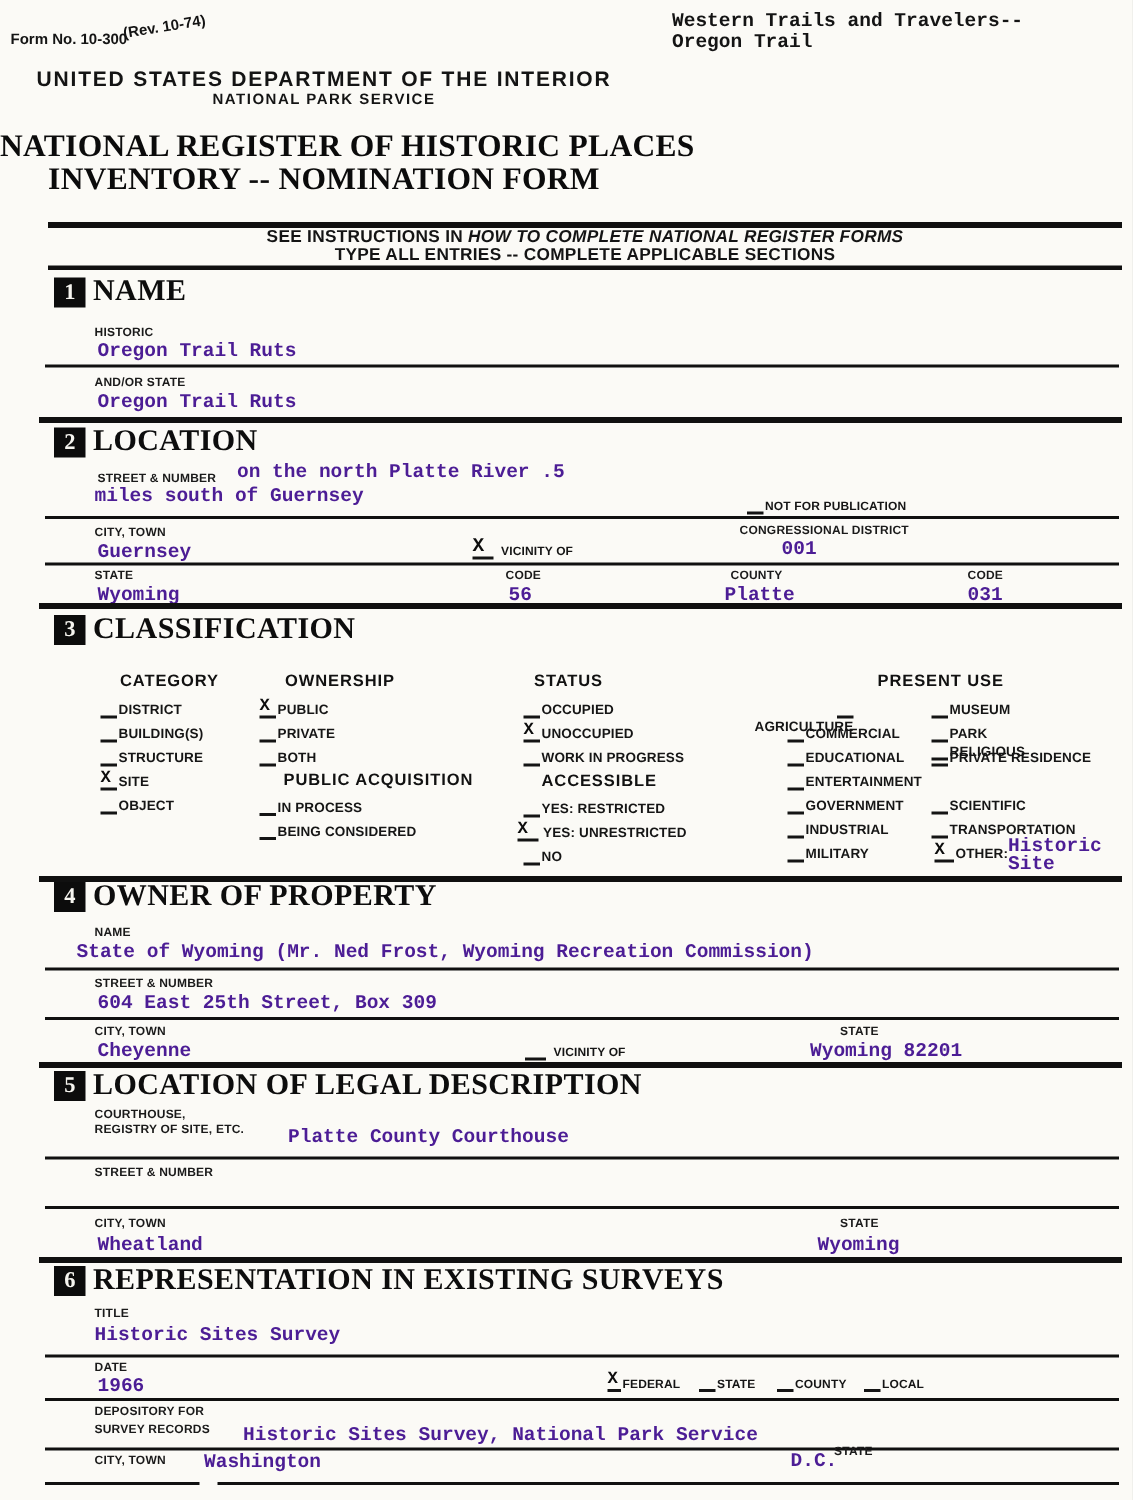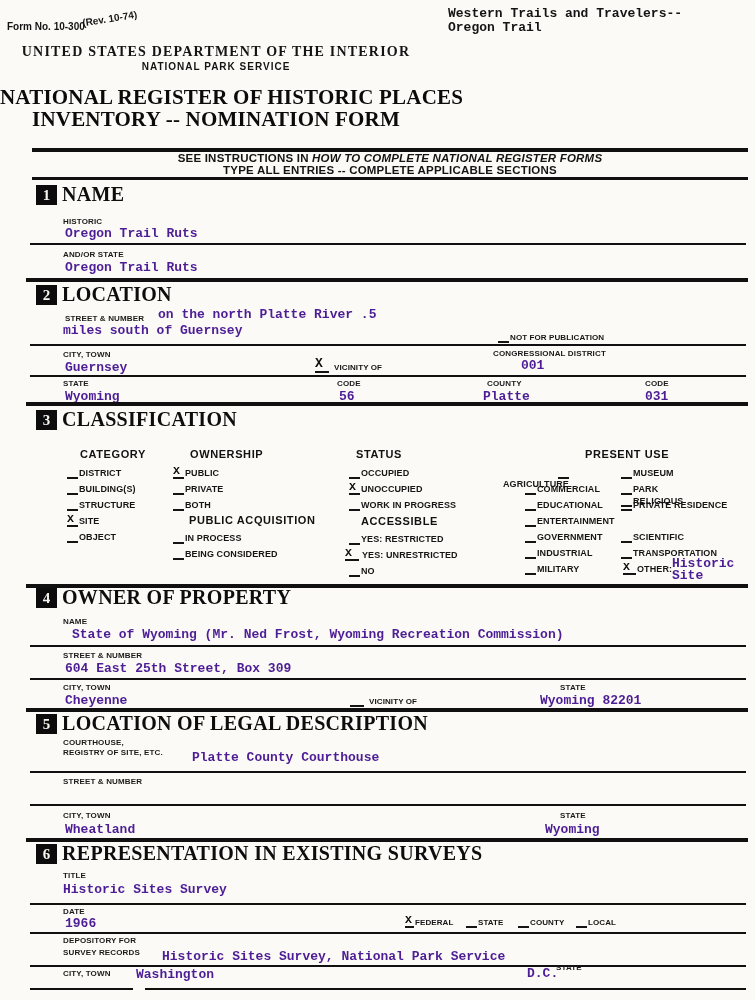--- a/index.html
+++ b/index.html
@@ -13,21 +13,21 @@
   .sect{position:absolute;font-family:"Liberation Serif",serif;font-size:20px;font-weight:700;letter-spacing:.3px;white-space:nowrap;color:#0d0d0d;}
   .colhdr{position:absolute;font-size:11px;font-weight:700;letter-spacing:.6px;white-space:nowrap;color:#111;}
   .cb{position:absolute;display:flex;align-items:flex-end;white-space:nowrap;}
   .cb .ln{position:relative;width:11px;height:11px;border-bottom:2px solid #141414;flex:0 0 auto;}
   .cb .mk{position:absolute;left:0;bottom:0;font-family:"Liberation Mono","DejaVu Sans Mono",monospace;font-size:11.5px;font-weight:700;color:#0d0d0d;}
   .cb .tx{font-size:9px;font-weight:700;letter-spacing:.1px;padding-left:1px;line-height:11px;color:#151515;}
   .cb.small .tx{font-size:8px;}
   .formno{position:absolute;left:7px;top:21px;font-size:10px;font-weight:700;}
   .formrev{position:absolute;left:82px;top:13px;font-size:10px;font-weight:700;transform:rotate(-9deg);}
   .dept{position:absolute;left:0;top:44px;width:432px;text-align:center;
-        font-family:Liberation Serif, serif;font-size:14px;font-weight:700;letter-spacing:1.2px;white-space:nowrap;}
+        font-family:Liberation Sans, sans-serif;font-size:14px;font-weight:700;letter-spacing:1.2px;white-space:nowrap;}
   .npssvc{position:absolute;left:0;top:61px;width:432px;text-align:center;font-size:10px;font-weight:700;letter-spacing:1px;}
   .mtitle{position:absolute;left:0;width:432px;text-align:center;font-family:"Liberation Serif",serif;
           font-size:21px;font-weight:700;letter-spacing:.2px;white-space:nowrap;color:#0b0b0b;}
   .theme{position:absolute;left:448px;font-family:"Liberation Mono","DejaVu Sans Mono",monospace;
          font-size:13px;font-weight:700;white-space:nowrap;}
   .npsbox{position:absolute;left:442px;top:50px;width:291px;height:78px;border:2.5px solid #101010;box-sizing:border-box;
           background-color:#cac8c3;
           background-image:radial-gradient(circle,#8f8d88 .6px,transparent .75px),radial-gradient(circle,#b6b4af .6px,transparent .75px);
           background-size:3px 3px;background-position:0 0,1.5px 1.5px;}
   .npsbox .bl{position:absolute;left:5px;font-size:10.5px;font-weight:700;letter-spacing:.4px;color:#1c1c1c;white-space:nowrap;}
@@ -290,21 +290,21 @@
       <span class="tx">OTHER:</span>
     </div>
   <div class="val" style="left:672px;top:556px;">Historic</div>
   <div class="val" style="left:672px;top:568px;">Site</div>
 
   <div class="rule" style="left:26px;top:584px;width:722px;height:4px;"></div>
 
   <div class="secbox" style="left:36px;top:588px;">4</div>
   <div class="sect" style="left:62px;top:586px;">OWNER OF PROPERTY</div>
   <div class="lbl" style="left:63px;top:617px;">NAME</div>
-  <div class="val" style="left:72px;top:627px;">State of Wyoming (Mr. Ned Frost, Wyoming Recreation Commission)</div>
+  <div class="val" style="left:51px;top:627px;">State of Wyoming (Mr. Ned Frost, Wyoming Recreation Commission)</div>
   <div class="rule" style="left:30px;top:645px;width:716px;height:2px;"></div>
   <div class="lbl" style="left:63px;top:651px;">STREET &amp; NUMBER</div>
   <div class="val" style="left:65px;top:661px;">604 East 25th Street, Box 309</div>
   <div class="rule" style="left:30px;top:678px;width:716px;height:2px;"></div>
   <div class="lbl" style="left:63px;top:683px;">CITY, TOWN</div>
   <div class="val" style="left:65px;top:693px;">Cheyenne</div>
   <div class="cb small" style="left:350px;top:694px;">
     <span class="ln" style="width:14px;">
         <span class="mk"></span>
       </span>

